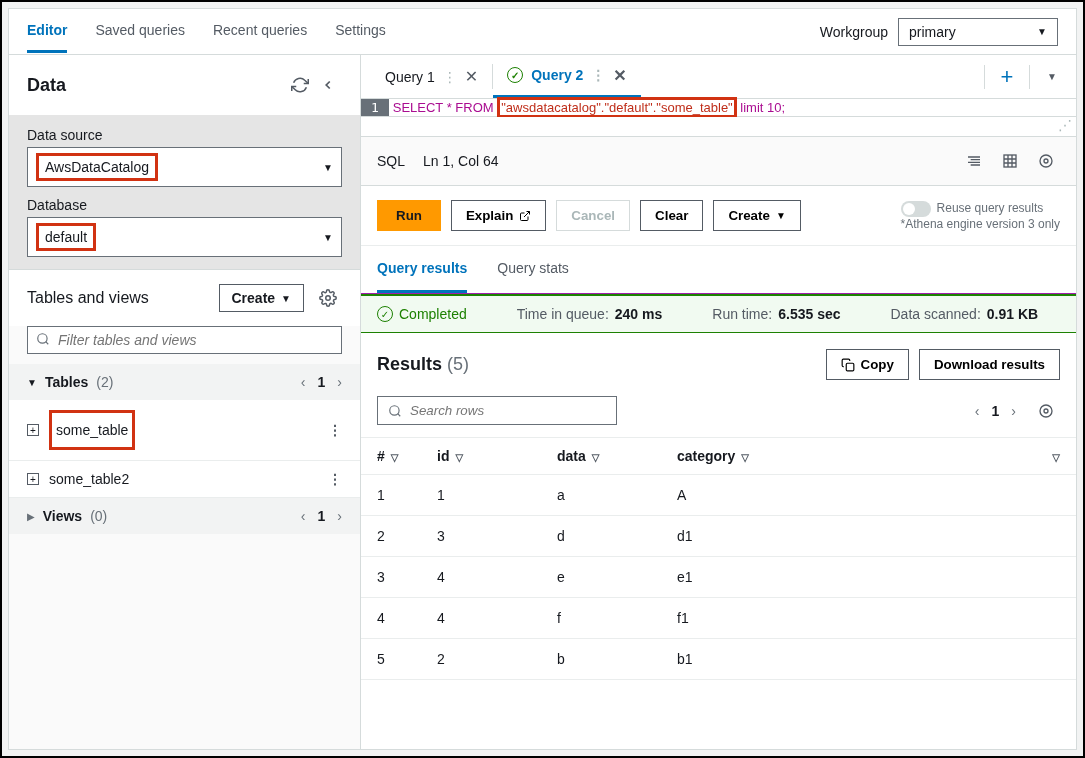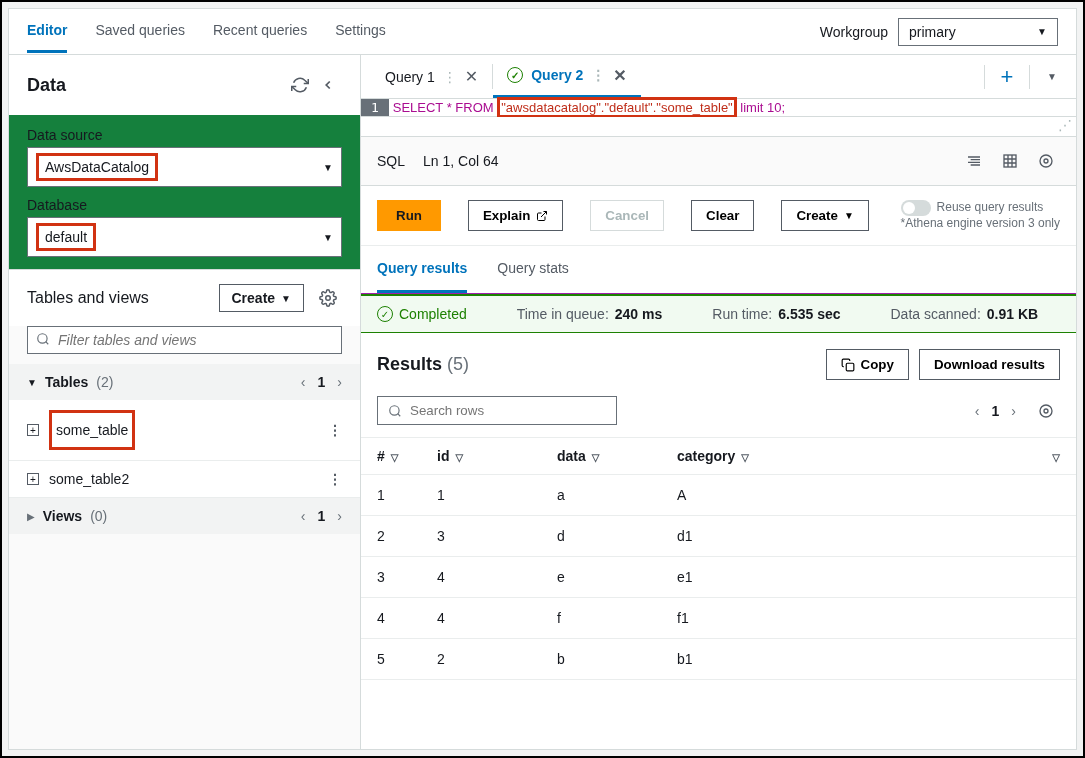--- a/index.html
+++ b/index.html
@@ -10,21 +10,21 @@
 .tabs-top{display:flex;gap:28px}
 .tab-top{padding:12px 0;color:#545b64;cursor:pointer;font-size:14px}
 .tab-top.active{color:#0073bb;font-weight:700;border-bottom:3px solid #0073bb}
 .wg{margin-left:auto;display:flex;align-items:center;gap:10px}
 .select{border:1px solid #687078;padding:5px 10px;min-width:160px;display:flex;align-items:center;justify-content:space-between;background:#fff;cursor:pointer}
 .body{display:flex;flex:1;overflow:hidden}
 .sidebar{width:352px;border-right:1px solid #d5dbdb;display:flex;flex-direction:column;background:#fafafa}
 .panel-hd{display:flex;align-items:center;padding:16px 18px;background:#fff}
 .panel-hd h2{font-size:18px;font-weight:700}
 .ic-btn{width:28px;height:28px;display:flex;align-items:center;justify-content:center;cursor:pointer;color:#545b64}
-.section{padding:12px 18px;background:#15803d}
+.section{padding:12px 18px;background:#e5e5e5}
 .lbl{font-size:14px;color:#16191f;margin-bottom:4px}
 .redbox{border:3px solid #d13212!important}
 .sel-wide{display:flex;align-items:center;justify-content:space-between;border:1px solid #687078;padding:5px 8px;background:#fff;cursor:pointer}
 .inner-lbl{padding:3px 6px}
 .tv-hd{padding:14px 18px;display:flex;align-items:center;gap:10px;border-top:1px solid #d5dbdb;background:#fff}
 .tv-hd h3{font-size:16px;font-weight:400}
 .btn{border:1px solid #545b64;padding:5px 12px;background:#fff;cursor:pointer;display:inline-flex;align-items:center;gap:6px;font-weight:700}
 .filter{margin:0 18px 10px;border:1px solid #687078;display:flex;align-items:flex-start;padding:5px 8px;gap:8px;background:#fff}
 .filter input{border:none;outline:none;flex:1;font-style:italic;color:#687078;font-size:14px}
 .row{display:flex;align-items:center;padding:10px 18px;gap:8px;cursor:pointer}
@@ -48,42 +48,42 @@
 .gutter{background:#687078;color:#fff;display:inline-block;padding:1px 10px;font-family:monospace;font-size:13px}
 .codeline{display:inline;font-family:monospace;font-size:13px}
 .kw{color:#aa0d91}
 .str{color:#bf2e1a}
 .codebox{padding:0;border-bottom:1px solid #d5dbdb}
 .code-red{border:3px solid #d13212;padding:0 1px}
 .resize{height:20px;background:#fff;border-bottom:1px solid #d5dbdb;text-align:right;padding-right:4px;color:#aab7b8}
 .status-row{display:flex;align-items:center;padding:10px 16px;border-bottom:1px solid #d5dbdb;background:#fafafa}
 .status-row .sr-left{display:flex;gap:18px;align-items:center}
 .status-row .sr-right{margin-left:auto;display:flex;gap:8px}
-.action-row{display:flex;align-items:flex-start;padding:14px 16px;gap:27px;border-bottom:1px solid #eaeded}
+.action-row{display:flex;align-items:center;padding:14px 16px;gap:10px;border-bottom:1px solid #eaeded}
 .btn-primary{background:#ff9900;border:1px solid #ff9900;color:#16191f;font-weight:700;padding:7px 18px;cursor:pointer}
 .btn-sec{background:#fff;border:1px solid #545b64;padding:7px 14px;font-weight:700;cursor:pointer;display:inline-flex;align-items:center;gap:6px}
 .btn-dis{color:#aab7b8;border-color:#d5dbdb}
 .reuse{margin-left:auto;text-align:left;font-size:12px;color:#687078}
 .toggle{width:30px;height:16px;background:#d5dbdb;border-radius:8px;display:inline-block;position:relative;vertical-align:middle;margin-right:6px}
 .toggle::after{content:"";width:12px;height:12px;background:#fff;border-radius:50%;position:absolute;top:2px;left:2px}
 .rtabs{display:flex;gap:30px;padding:0 16px;border-bottom:1px solid #a21caf}
 .rtab{padding:14px 0;color:#545b64;cursor:pointer}
 .rtab.active{color:#0073bb;font-weight:700;border-bottom:3px solid #0073bb}
 .completed{display:flex;align-items:center;padding:10px 16px;background:#f1faf1;border:1px solid #1d8102;border-left:none;border-right:none;gap:50px;border-top:2px solid #1d8102}
 .completed .c-lbl{color:#1d8102;font-weight:400;display:flex;align-items:center;gap:6px}
 .kv{display:flex;gap:6px}
 .kv .k{color:#545b64}
 .kv .v{font-weight:700}
 .results-hd{display:flex;align-items:center;padding:16px}
 .results-hd h3{font-size:18px;font-weight:700}
 .results-hd .cnt{color:#687078;font-weight:400}
 .results-hd .spacer{flex:1}
 .search-row{display:flex;align-items:center;padding:0 16px 12px;gap:16px}
 .search-box{border:1px solid #687078;padding:6px 10px;display:flex;align-items:center;gap:8px;width:240px}
-.search-box input{border:none;outline:none;color:#4d7c0f;flex:1}
+.search-box input{border:none;outline:none;font-style:italic;color:#4d7c0f;flex:1}
 .data-table{width:100%;border-collapse:collapse}
 .data-table th{text-align:left;padding:10px 16px;border-top:1px solid #eaeded;border-bottom:1px solid #eaeded;font-weight:700;font-size:14px}
 .data-table th .tri{font-size:10px;color:#545b64;margin-left:6px}
 .data-table td{padding:12px 16px;border-bottom:1px solid #eaeded}
 svg{display:block}
 .check-circle{width:16px;height:16px;border:1.5px solid #1d8102;border-radius:50%;display:inline-flex;align-items:center;justify-content:center;color:#1d8102;font-size:10px}
 </style>
 </head>
 <body>
 

